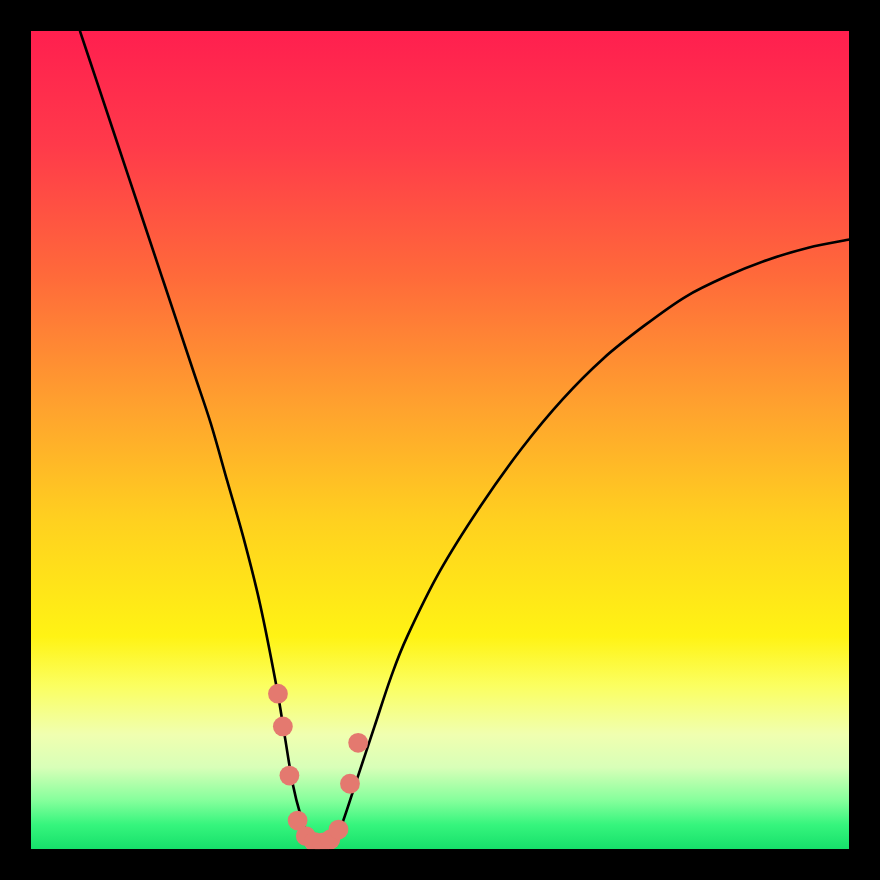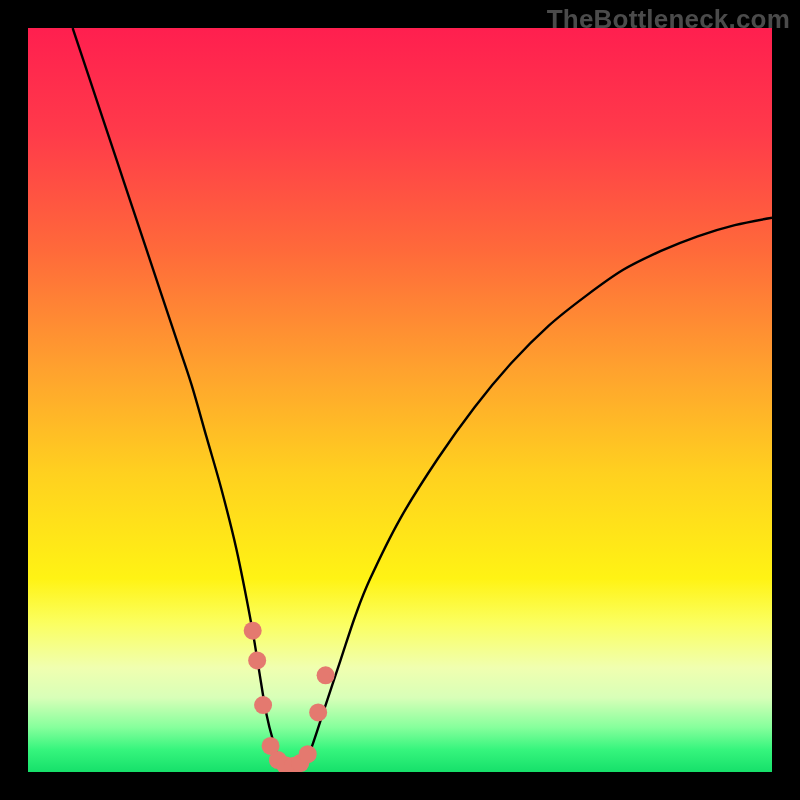--- a/index.html
+++ b/index.html
@@ -68,14 +68,13 @@
           <circle cx="249.98" cy="732.10" r="9" fill="#e4796f"></circle>
           <circle cx="257.42" cy="737.30" r="9" fill="#e4796f"></circle>
           <circle cx="264.86" cy="738.05" r="9" fill="#e4796f"></circle>
           <circle cx="272.30" cy="735.07" r="9" fill="#e4796f"></circle>
           <circle cx="279.74" cy="726.14" r="9" fill="#e4796f"></circle>
           <circle cx="290.16" cy="684.48" r="9" fill="#e4796f"></circle>
           <circle cx="297.60" cy="647.28" r="9" fill="#e4796f"></circle>
         </g>
     </svg>
   </div>
-  <div class="watermark">TheBottleneck.com</div>
 </div>
 
 </body></html>

